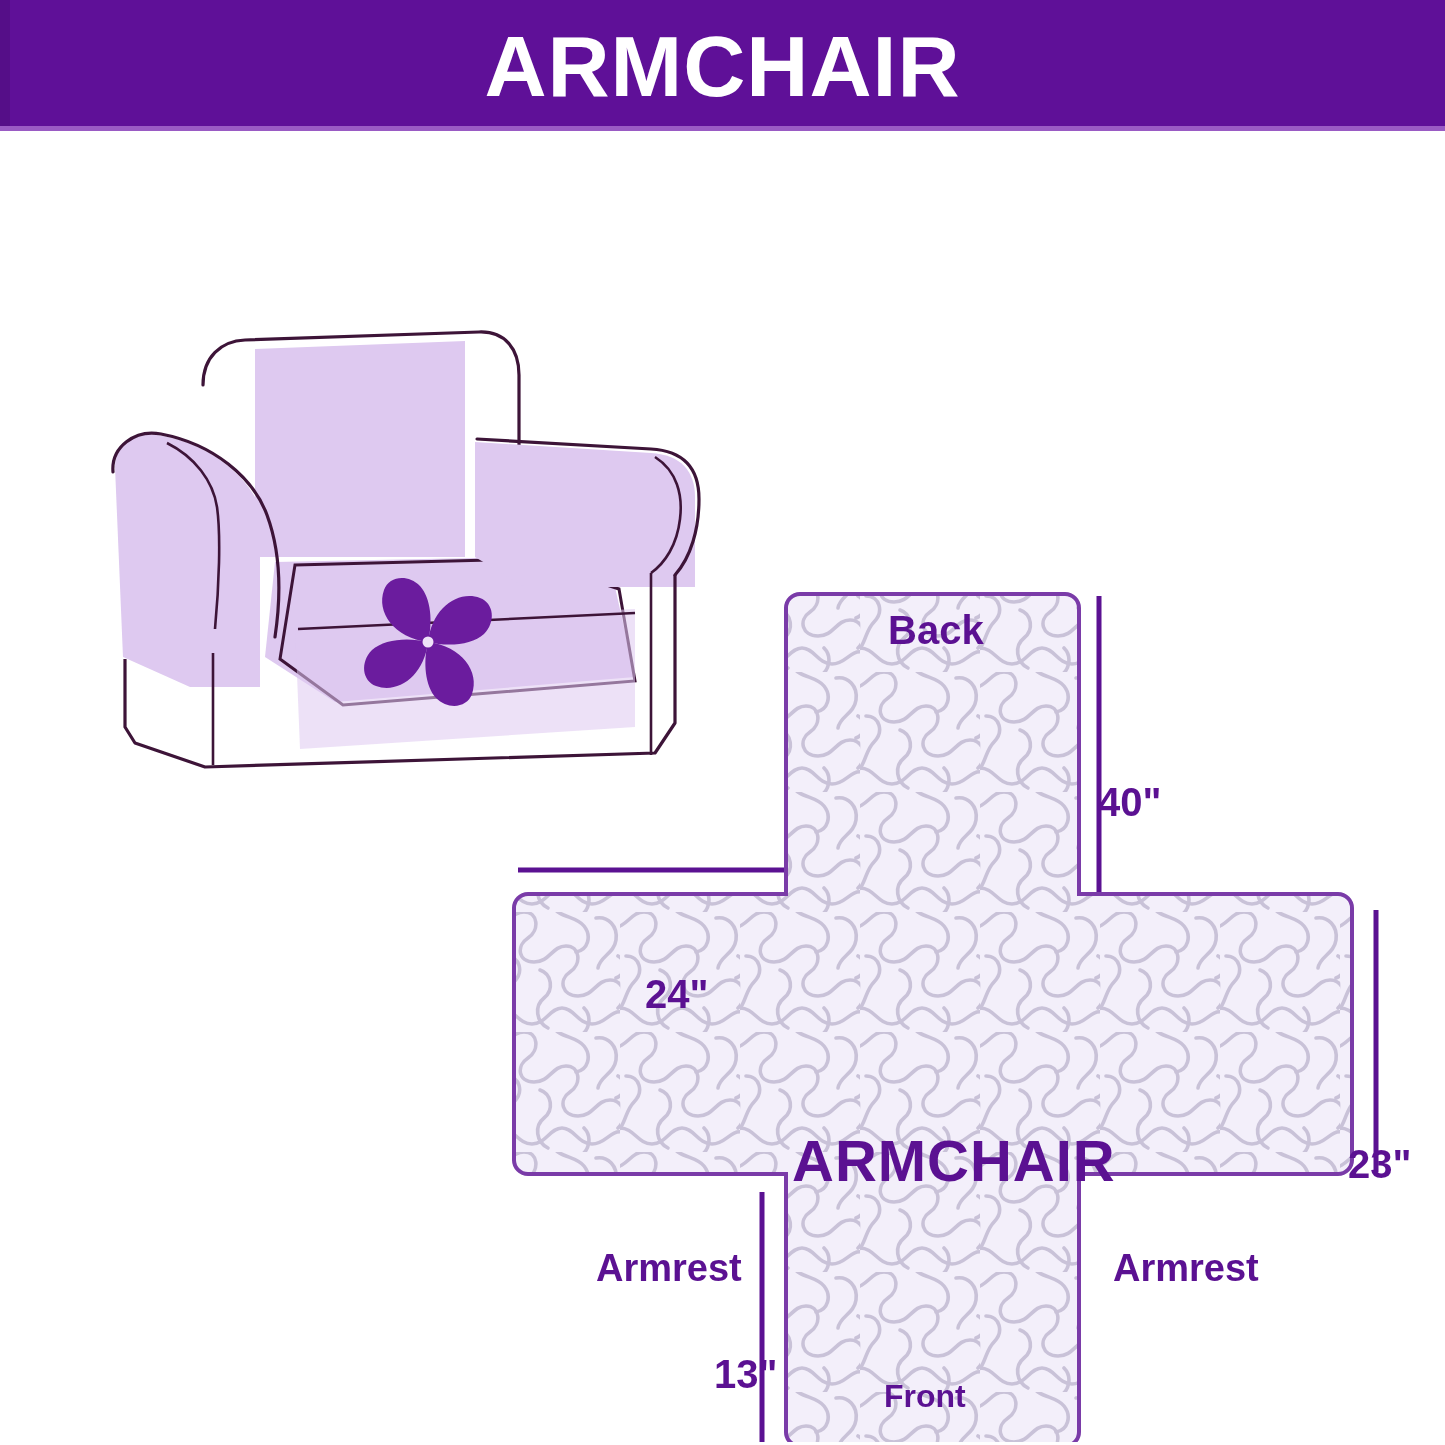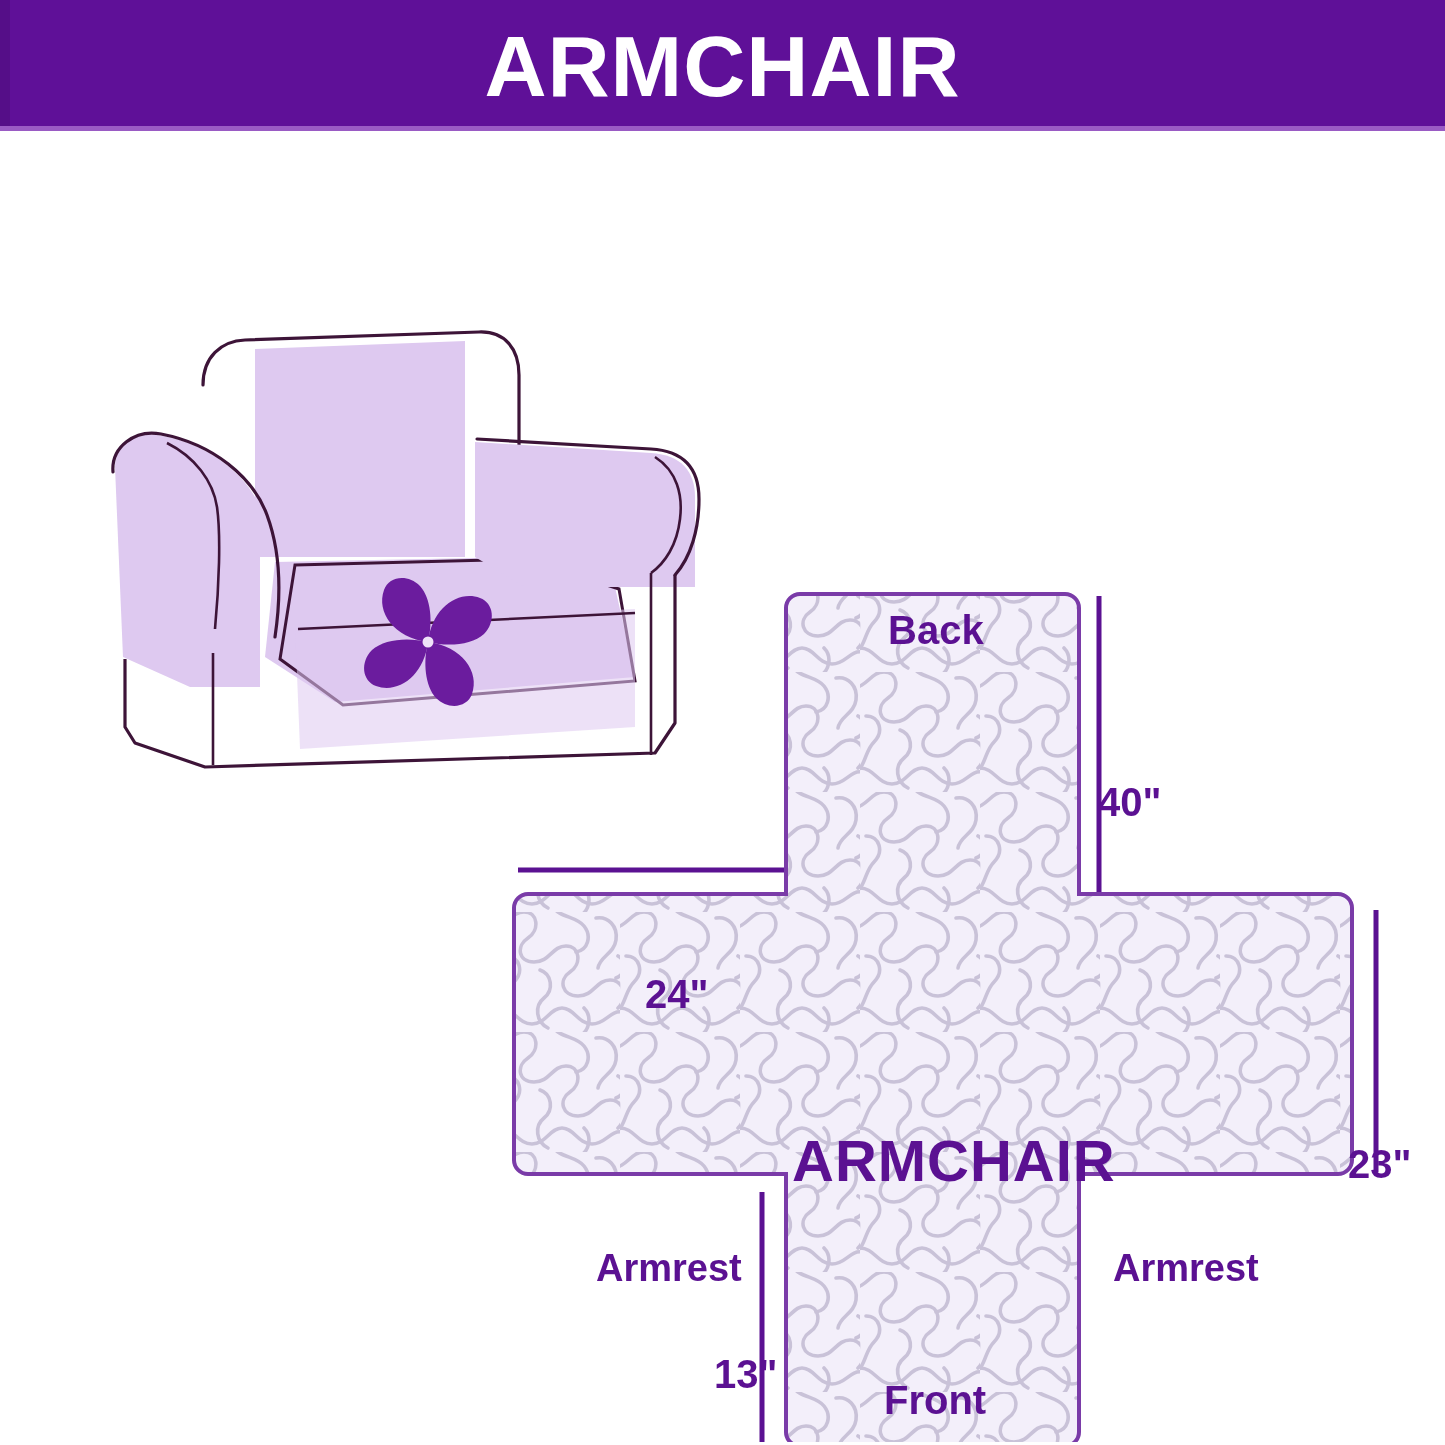--- a/index.html
+++ b/index.html
@@ -93,21 +93,21 @@
     position: absolute;
     color: #5B1192;
     font-weight: bold;
     white-space: nowrap;
     line-height: 1;
   }
   #label-back      { font-size: 40px; left: 888px; top: 468px; }
   #label-armchair  { font-size: 58px; left: 792px; top: 990px; letter-spacing: 1px; }
   #label-armrest-left  { font-size: 38px; left: 596px; top: 1107px; }
   #label-armrest-right { font-size: 38px; left: 1113px; top: 1107px; }
-  #label-front     { font-size: 40px; left: 884px; top: 1238px; }
+  #label-front     { font-size: 32px; left: 884px; top: 1238px; }
 
   #dim-40 { left: 1098px; top: 640px; }
   #dim-24-top { left: 645px; top: 832px; }
   #dim-23 { left: 1348px; top: 1002px; }
   #dim-13 { left: 714px; top: 1212px; }
 </style>
 </head>
 <body>
 
 <div id="header-banner">

